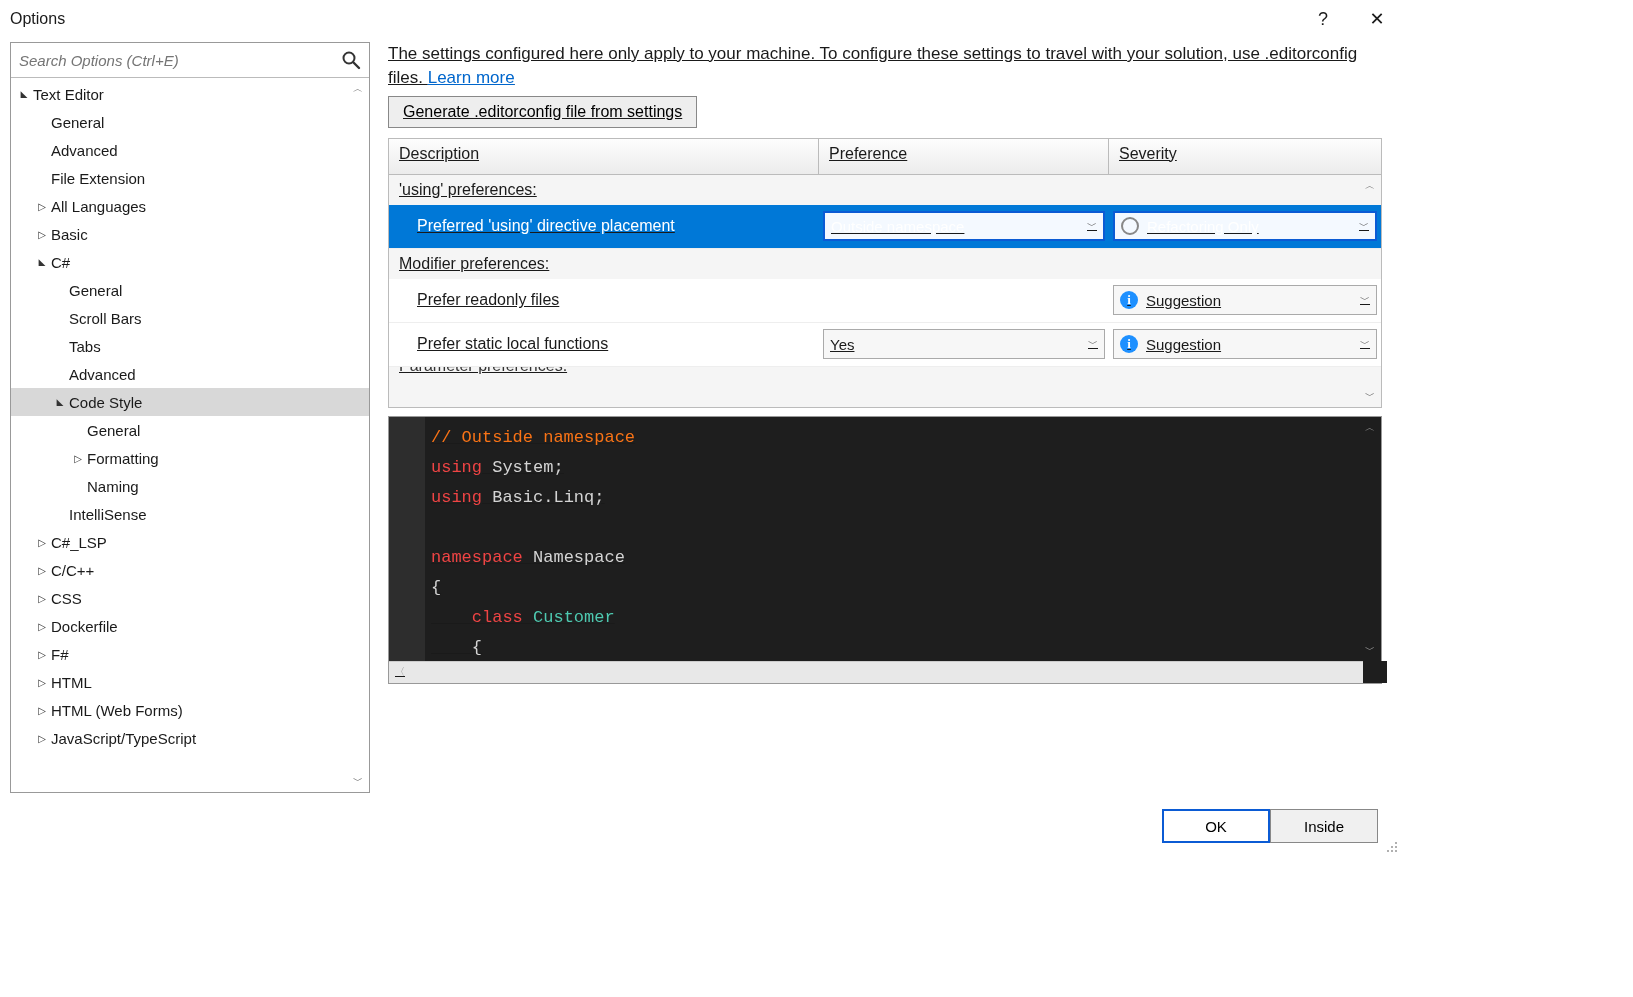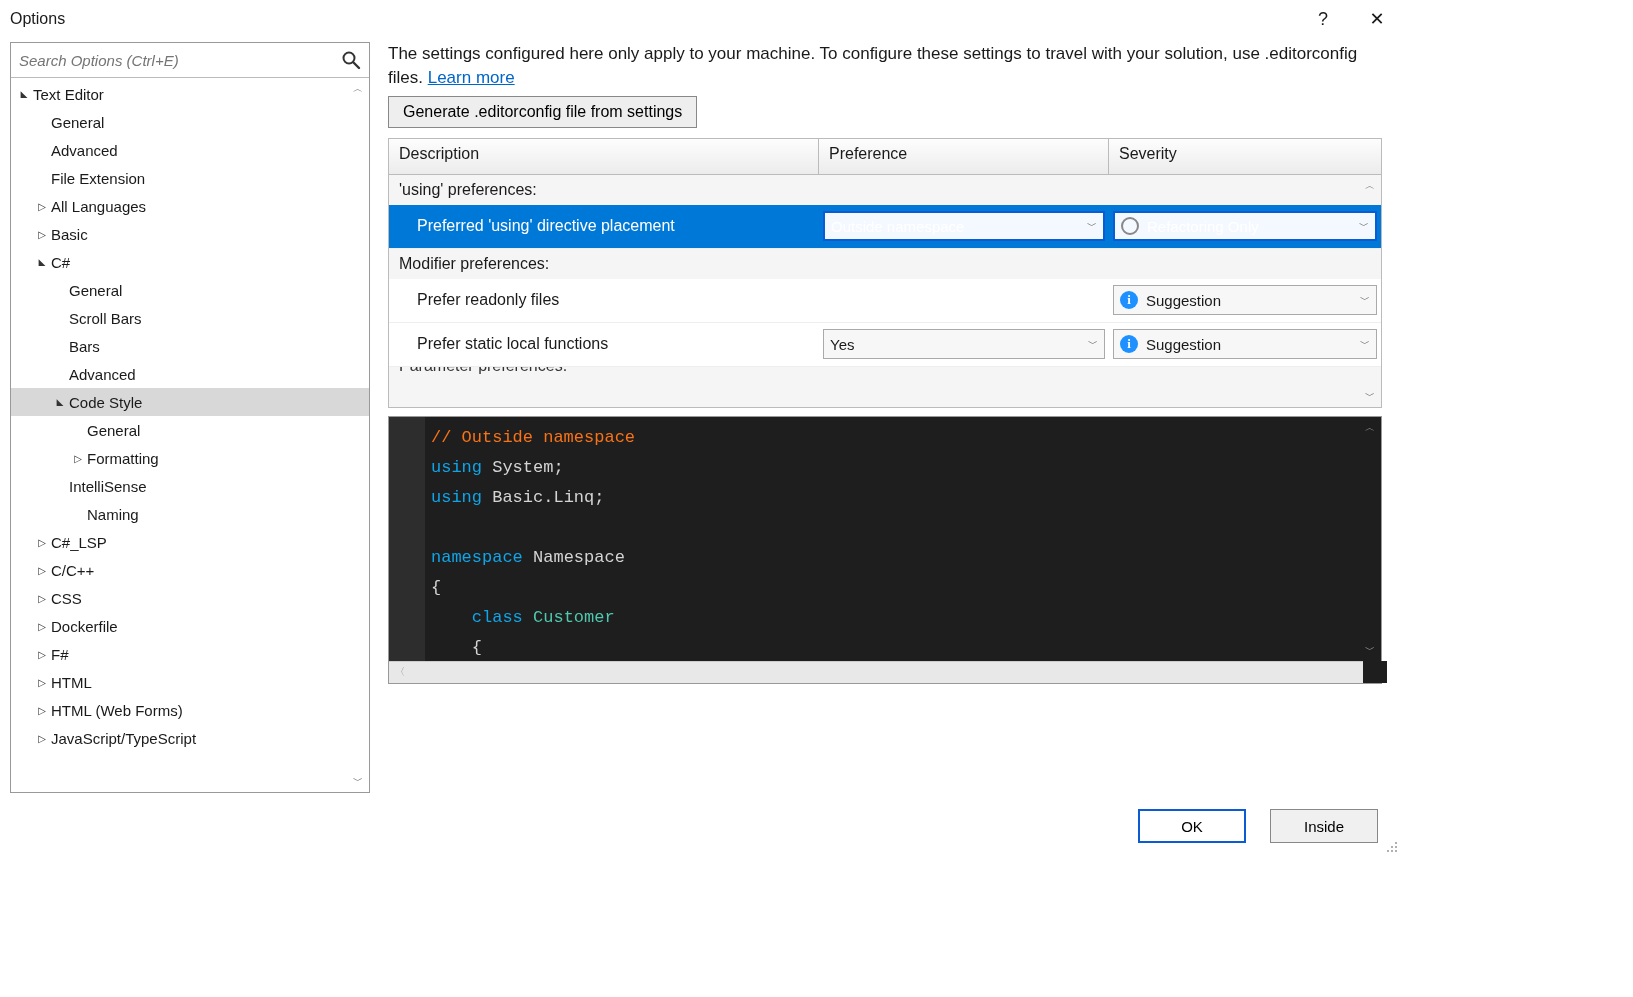--- a/index.html
+++ b/index.html
@@ -13,21 +13,21 @@
     .search-input { width: 100%; height: 34px; border: none; padding: 4px 36px 4px 8px; font-size: 15px; color: #666; outline: none; font-style: italic; }
     .search-icon { position: absolute; right: 8px; top: 7px; font-size: 18px; color: #333; pointer-events: none; }
     .tree-wrap { flex: 1; overflow-y: auto; position: relative; }
     .tree { padding: 2px 0; }
     .tree-node { display: flex; align-items: center; height: 28px; padding-right: 4px; cursor: pointer; white-space: nowrap; }
     .tree-node.selected { background: #d8d8d8; }
     .tree-node .toggle { width: 14px; text-align: center; font-size: 10px; color: #333; display: inline-block; }
     .tree-node .toggle.hidden { visibility: hidden; }
     .tree-node .label { padding-left: 2px; }
     .tree-scroll-indicator { position: absolute; right: 4px; width: 14px; text-align: center; font-size: 10px; color: #555; }
-    .main { flex: 1; padding: 4px 18px 4px 18px; display: flex; flex-direction: column; overflow: hidden; }
+    .main { flex: 1; padding: 4px 18px 4px 18px; display: flex; flex-direction: column; overflow: hidden; text-decoration: underline; }
     .hint { font-size: 17px; line-height: 1.4; margin-bottom: 6px; }
     .hint a { color: #0066cc; text-decoration: underline; }
     .gen-btn { border: 1px solid #888; background: #eeeeee; padding: 6px 14px; font-size: 16px; cursor: pointer; width: fit-content; margin-bottom: 10px; }
     .grid { border: 1px solid #bbb; display: flex; flex-direction: column; flex: 0 0 auto; height: 270px; position: relative; }
     .grid-header { display: flex; background: linear-gradient(#fdfdfd,#ececec); border-bottom: 1px solid #bbb; height: 36px; }
     .grid-header .col { padding: 6px 10px; border-right: 1px solid #bbb; font-size: 16px; }
     .col-desc { width: 430px; }
     .col-pref { width: 290px; }
     .col-sev { flex: 1; border-right: none !important; }
     .grid-body { flex: 1; overflow: hidden; background: #f5f5f5; position: relative; }
@@ -45,27 +45,27 @@
     .sev-icon-circle { width: 18px; height: 18px; border-radius: 50%; border: 2px solid #888; }
     .dropdown-pop { position: absolute; left: 818px; top: 200px; width: 283px; border: 1px solid #888; background: #fff; box-shadow: 2px 2px 4px rgba(0,0,0,.25); z-index: 50; }
     .dropdown-pop .opt { padding: 5px 8px; font-size: 16px; cursor: pointer; }
     .dropdown-pop .opt.highlight { background: #c7e4ff; border: 1px solid #3d9bff; }
     .grid-scroll-indicator { position: absolute; right: 4px; width: 14px; text-align: center; font-size: 10px; color: #555; }
     .code-wrap { margin-top: 8px; border: 1px solid #999; height: 268px; display: flex; flex-direction: column; background: #1e1e1e; }
     .code-gutter { width: 36px; background: #2d2d2d; }
     .code-inner { display: flex; flex: 1; overflow: hidden; position: relative; }
     .code { flex: 1; font-family: Consolas, 'Courier New', monospace; font-size: 17px; line-height: 30px; color: #d4d4d4; padding: 6px 0 0 6px; white-space: pre; }
     .c-comment { color: #f97316; }
-    .c-keyword { color: #0ea5e9; }
+    .c-keyword { color: #ef4444; }
     .c-type { color: #4ec9b0; }
     .code-scroll-indicator { position: absolute; right: 4px; width: 14px; text-align: center; font-size: 10px; color: #aaa; }
     .code-hscroll { height: 22px; background: #e8e8e8; border-top: 1px solid #ccc; position: relative; display:flex; align-items:center; justify-content:space-between; padding:0 6px; font-size:10px; color:#888;}
     .code-hscroll .thumb-area { flex:1; position:relative; margin:0 6px; }
     .code-hscroll .darkbox { position:absolute; right:-6px; top:-1px; width:24px; height:22px; background:#1e1e1e; }
-    .footer { position: absolute; bottom: 0; left: 0; right: 0; height: 58px; display: flex; align-items: center; justify-content: flex-end; padding: 0 22px; gap: 24px; }
+    .footer { position: absolute; bottom: 0; left: 0; right: 0; height: 58px; display: flex; align-items: center; justify-content: flex-end; padding: 0 22px; }
     .footer button { min-width: 108px; height: 34px; border: 1px solid #888; background: #f0f0f0; font-size: 15px; cursor: pointer; }
     .footer button.primary { border: 2px solid #0b5bd4; background: #fff; }
     .grip { position: absolute; right: 3px; bottom: 3px; width: 14px; height: 14px; }
     .grip span { position:absolute; width:2px; height:2px; background:#b0b0b0; }
     .cut-group { padding:0 10px; font-size:16px; color:#333; background:#f5f5f5; height:14px; overflow:hidden; display:flex; align-items:flex-start;}
     .cut-group span { transform: translateY(-10px); }
   </style>
 </head>
 <body>
 
@@ -121,45 +121,45 @@
           <div class="tree-node" style="padding-left: 42px;">
             <span class="toggle hidden">▷</span>
             <span class="label">General</span>
           </div>
           <div class="tree-node" style="padding-left: 42px;">
             <span class="toggle hidden">▷</span>
             <span class="label">Scroll Bars</span>
           </div>
           <div class="tree-node" style="padding-left: 42px;">
             <span class="toggle hidden">▷</span>
-            <span class="label">Bars</span>
+            <span class="label">Tabs</span>
           </div>
           <div class="tree-node" style="padding-left: 42px;">
             <span class="toggle hidden">▷</span>
             <span class="label">Advanced</span>
           </div>
           <div class="tree-node selected" style="padding-left: 42px;">
             <span class="toggle" style="transform: scaleX(-1); font-size: 9px;">◢</span>
             <span class="label">Code Style</span>
           </div>
           <div class="tree-node" style="padding-left: 60px;">
             <span class="toggle hidden">▷</span>
             <span class="label">General</span>
           </div>
           <div class="tree-node" style="padding-left: 60px;">
             <span class="toggle">▷</span>
             <span class="label">Formatting</span>
           </div>
+          <div class="tree-node" style="padding-left: 60px;">
+            <span class="toggle hidden">▷</span>
+            <span class="label">Naming</span>
+          </div>
           <div class="tree-node" style="padding-left: 42px;">
             <span class="toggle hidden">▷</span>
             <span class="label">IntelliSense</span>
-          </div>
-          <div class="tree-node" style="padding-left: 60px;">
-            <span class="toggle hidden">▷</span>
-            <span class="label">Naming</span>
           </div>
           <div class="tree-node" style="padding-left: 24px;">
             <span class="toggle">▷</span>
             <span class="label">C#_LSP</span>
           </div>
           <div class="tree-node" style="padding-left: 24px;">
             <span class="toggle">▷</span>
             <span class="label">C/C++</span>
           </div>
           <div class="tree-node" style="padding-left: 24px;">

